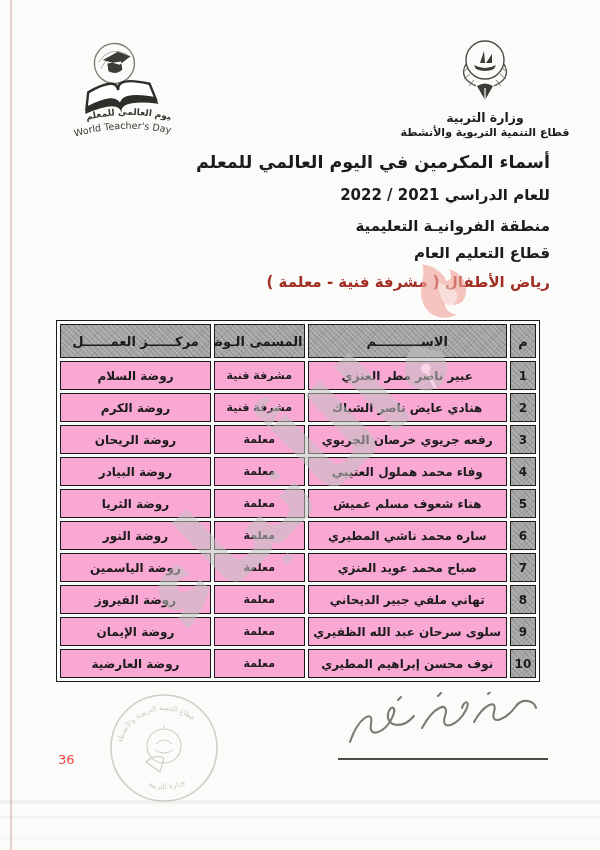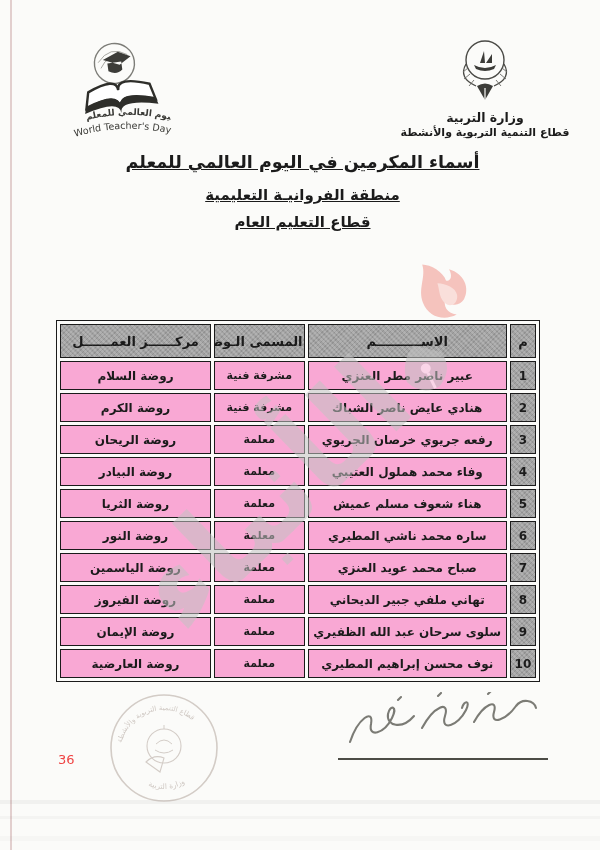--- a/index.html
+++ b/index.html
@@ -14,21 +14,21 @@
   .s1{top:800px;height:4px;} .s2{top:816px;height:3px;opacity:.7;} .s3{top:836px;height:5px;opacity:.5;}
 
   
   .wtd-logo{position:absolute;left:55px;top:36px;width:135px;height:110px;}
   .ministry-logo{position:absolute;left:400px;top:34px;width:170px;height:110px;text-align:center;}
   .ministry-emblem{display:block;margin:0 auto;}
   .ministry-line1{font-size:12.5px;font-weight:bold;margin-top:2px;}
   .ministry-line2{font-size:11px;font-weight:bold;margin-top:1px;}
 
   
-  .titles{position:absolute;left:55px;top:152px;width:495px;text-align:center;direction:rtl;text-decoration:underline;}
+  .titles{position:absolute;left:55px;top:152px;width:495px;direction:rtl;}
   .t-line{font-weight:bold;}
   .t1{font-size:17.5px;margin-bottom:14px;}
   .t2{font-size:15px;margin-bottom:13px;}
   .t3{font-size:15px;margin-bottom:11px;}
   .t4{font-size:15px;margin-bottom:9px;}
   .t5{font-size:15px;color:#a12d23;}
 
   
   .honor-table{
     position:absolute;left:56px;top:320px;width:484px;
@@ -118,22 +118,24 @@
       <path d="M34,29 l4,-12 l1,12 z M40,29 l6,-9 l0,9 z" fill="#3c3c38"></path>
       <path d="M31,52 l8,14 l8,-14 q-8,-5 -16,0 z" fill="#3c3c38"></path>
       <path d="M39,66 l0,-12" stroke="#fbfbf9" stroke-width="1.2"></path>
     </svg>
     <div class="ministry-line1">وزارة التربية</div>
     <div class="ministry-line2">قطاع التنمية التربوية والأنشطة</div>
   </div>
 
   <div class="titles">
     <div class="t-line t1">أسماء المكرمين في اليوم العالمي للمعلم</div>
+    <div class="t-line t2">للعام الدراسي 2021 / 2022</div>
     <div class="t-line t4">منطقة الفروانيـة التعليمية</div>
     <div class="t-line t3">قطاع التعليم العام</div>
+    <div class="t-line t5">رياض الأطفال ( مشرفة فنية - معلمة )</div>
   </div>
 
   <table class="honor-table" dir="rtl">
     <colgroup>
         <col style="width:26px">
         <col style="width:198px">
         <col style="width:90px">
         <col style="width:150px">
       </colgroup>
     <thead>

